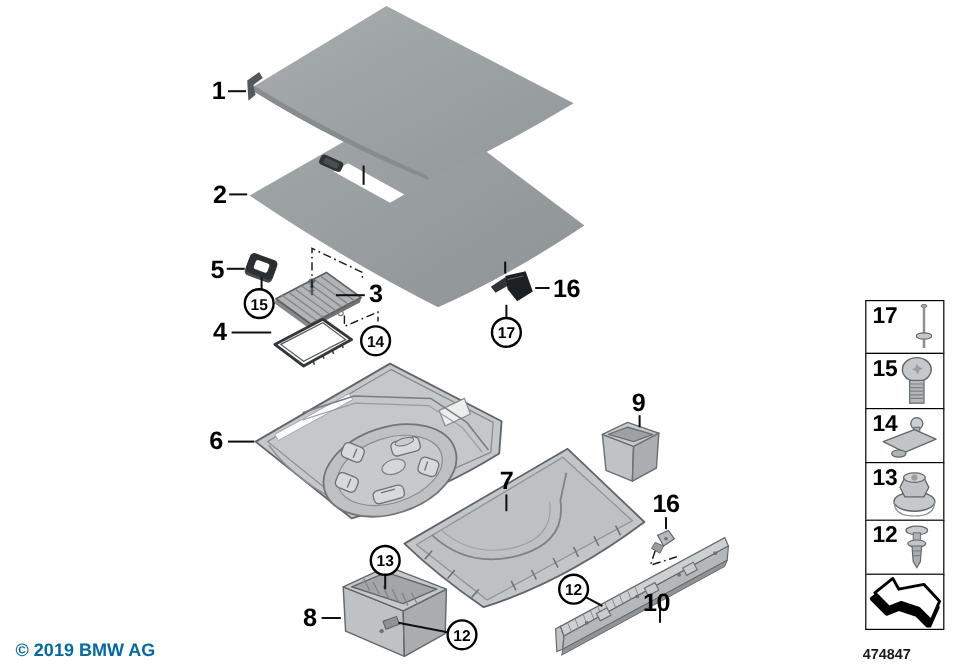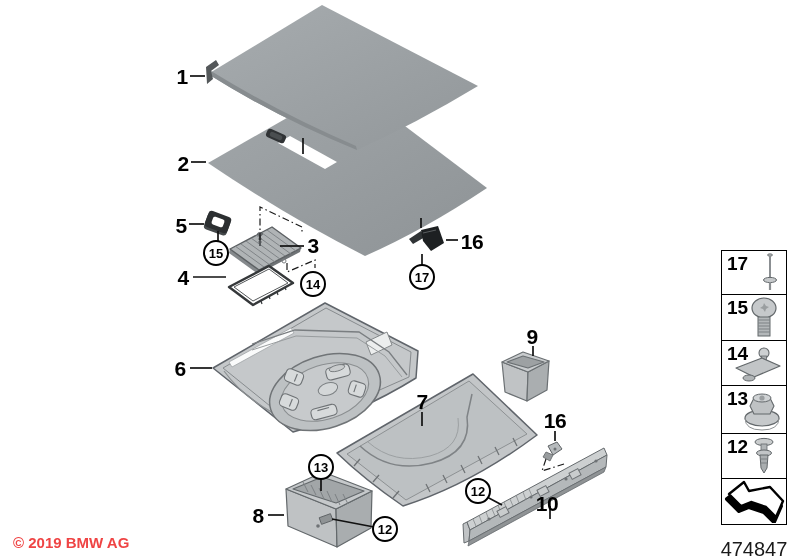--- a/index.html
+++ b/index.html
@@ -8,23 +8,23 @@
   .stage svg.artwork{position:absolute;left:0;top:0;}
   .lbl{position:absolute;transform:translate(-50%,-50%);font-weight:bold;font-size:21px;
        color:#000;line-height:1;letter-spacing:-0.5px;cursor:default;}
   .clbl{position:absolute;width:22px;height:22px;border:2px solid #000;border-radius:50%;
         background:#fff;transform:translate(-50%,-50%);display:flex;align-items:center;
         justify-content:center;font-weight:bold;font-size:13px;color:#000;line-height:1;}
   .legend{position:absolute;left:721px;top:252px;width:66px;}
   .lbox{position:relative;border:1.6px solid #000;margin-top:-1.6px;background:#fff;box-sizing:border-box;}
   .lbox .num{position:absolute;left:5px;top:2px;font-size:19px;font-weight:bold;color:#000;}
   .lbox svg{position:absolute;left:0;top:0;}
-  .footer-copy{position:absolute;left:13px;top:534px;font-size:15px;font-weight:bold;color:#ef4444;}
-  .part-number{position:absolute;left:719px;top:538px;width:70px;text-align:center;
-               font-size:20px;color:#1a1a1a;}
+  .footer-copy{position:absolute;left:13px;top:534px;font-size:15px;font-weight:bold;color:#0369a1;}
+  .part-number{position:absolute;left:719px;top:538px;width:70px;text-align:left;
+               font-size:12px;color:#1a1a1a;font-weight:bold;}
 </style>
 </head>
 <body>
 
 <div class="stage">
 
   <svg class="artwork" width="800" height="560" viewBox="0 0 800 560">
     <defs>
       <linearGradient id="gp1" x1="0" y1="0" x2="1" y2="1">
         <stop offset="0" stop-color="#a7acaf"></stop>

